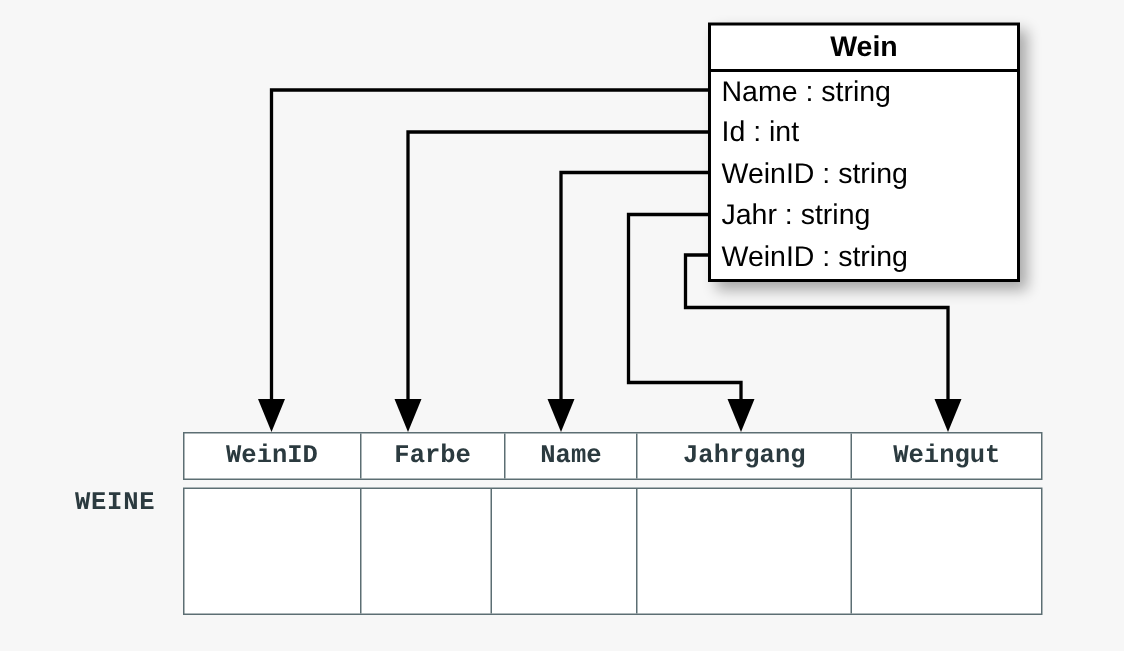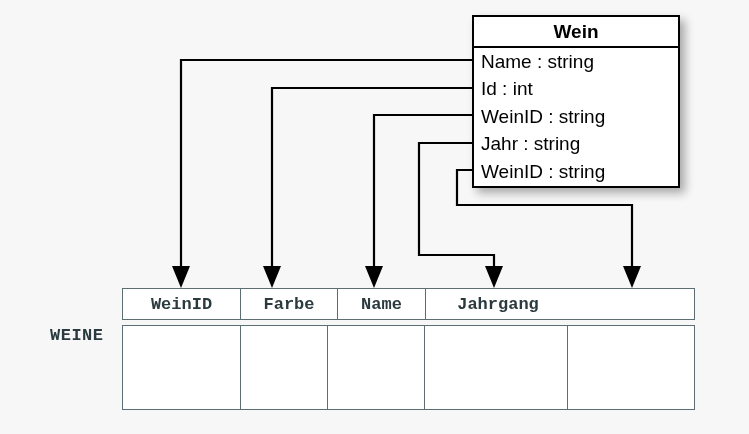--- a/index.html
+++ b/index.html
@@ -184,20 +184,21 @@
   </div>
 
   <div class="rel-label">WEINE</div>
 
   <div class="rel-table">
     <div class="rel-header">
       <div class="cell c0">WeinID</div>
       <div class="cell c2">Farbe</div>
       <div class="cell c1">Name</div>
       <div class="cell c3">Jahrgang</div>
+      <div class="cell c4">Weingut</div>
     </div>
     <div class="rel-body">
       <div class="cell c0"></div>
       <div class="cell c1"></div>
       <div class="cell c2"></div>
       <div class="cell c3"></div>
       <div class="cell c4"></div>
     </div>
   </div>
 

